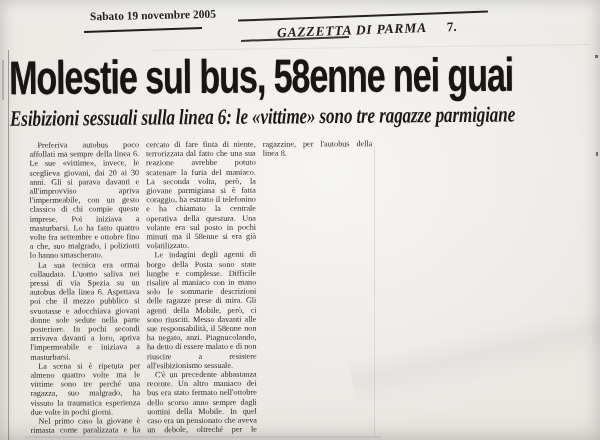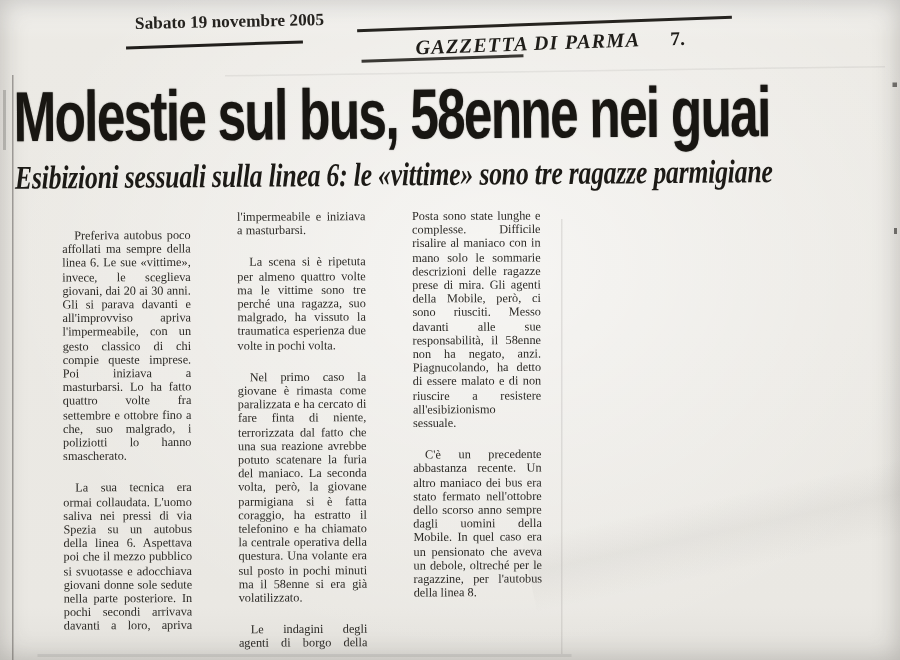--- a/index.html
+++ b/index.html
@@ -97,21 +97,21 @@
     width: 343px; height: 300px;
     column-count: 3;
     column-gap: 7px;
     column-fill: auto;
     overflow: hidden;
     font: 400 8.2px/9.2px "Liberation Serif", serif;
     text-align: justify;
     color: #2b2925;
     transform: rotate(-0.25deg);
   }
-  .article p { margin: 12px; text-indent: 8px; }
+  .article p { margin: 0; text-indent: 8px; }
 
   
   .rule-left {
     left: 8px; top: 50px; width: 1px; height: 390px;
     background: rgba(85,82,78,0.5);
   }
   .rule-right {
     left: 374px; top: 146px; width: 1px; height: 290px;
     background: rgba(70,68,64,0.12);
   }
@@ -147,21 +147,21 @@
   <div class="abs headline">
     <span class="txt">Molestie sul bus, 58enne nei guai</span>
   </div>
   <div class="abs subheadline">
     <span class="txt">Esibizioni sessuali sulla linea 6: le «vittime» sono tre ragazze parmigiane</span>
   </div>
 
   <div class="abs article">
     <p>Preferiva autobus poco affollati ma sempre della linea 6. Le sue «vittime», invece, le sceglieva giovani, dai 20 ai 30 anni. Gli si parava davanti e all'improvviso apriva l'impermeabile, con un gesto classico di chi compie queste imprese. Poi iniziava a masturbarsi. Lo ha fatto quattro volte fra settembre e ottobre fino a che, suo malgrado, i poliziotti lo hanno smascherato.</p>
     <p>La sua tecnica era ormai collaudata. L'uomo saliva nei pressi di via Spezia su un autobus della linea 6. Aspettava poi che il mezzo pubblico si svuotasse e adocchiava giovani donne sole sedute nella parte posteriore. In pochi secondi arrivava davanti a loro, apriva l'impermeabile e iniziava a masturbarsi.</p>
-    <p>La scena si è ripetuta per almeno quattro volte ma le vittime sono tre perché una ragazza, suo malgrado, ha vissuto la traumatica esperienza due volte in pochi volta.</p>
+    <p>La scena si è ripetuta per almeno quattro volte ma le vittime sono tre perché una ragazza, suo malgrado, ha vissuto la traumatica esperienza due volte in pochi giorni.</p>
     <p>Nel primo caso la giovane è rimasta come paralizzata e ha cercato di fare finta di niente, terrorizzata dal fatto che una sua reazione avrebbe potuto scatenare la furia del maniaco. La seconda volta, però, la giovane parmigiana si è fatta coraggio, ha estratto il telefonino e ha chiamato la centrale operativa della questura. Una volante era sul posto in pochi minuti ma il 58enne si era già volatilizzato.</p>
     <p>Le indagini degli agenti di borgo della Posta sono state lunghe e complesse. Difficile risalire al maniaco con in mano solo le sommarie descrizioni delle ragazze prese di mira. Gli agenti della Mobile, però, ci sono riusciti. Messo davanti alle sue responsabilità, il 58enne non ha negato, anzi. Piagnucolando, ha detto di essere malato e di non riuscire a resistere all'esibizionismo sessuale.</p>
     <p>C'è un precedente abbastanza recente. Un altro maniaco dei bus era stato fermato nell'ottobre dello scorso anno sempre dagli uomini della Mobile. In quel caso era un pensionato che aveva un debole, oltreché per le ragazzine, per l'autobus della linea 8.</p>
   </div>
 
   <div class="abs rule-left"></div>
   <div class="abs rule-right"></div>
   <div class="abs rule-bottom"></div>
   <div class="abs crease"></div>
   <div class="abs speck s1"></div>

